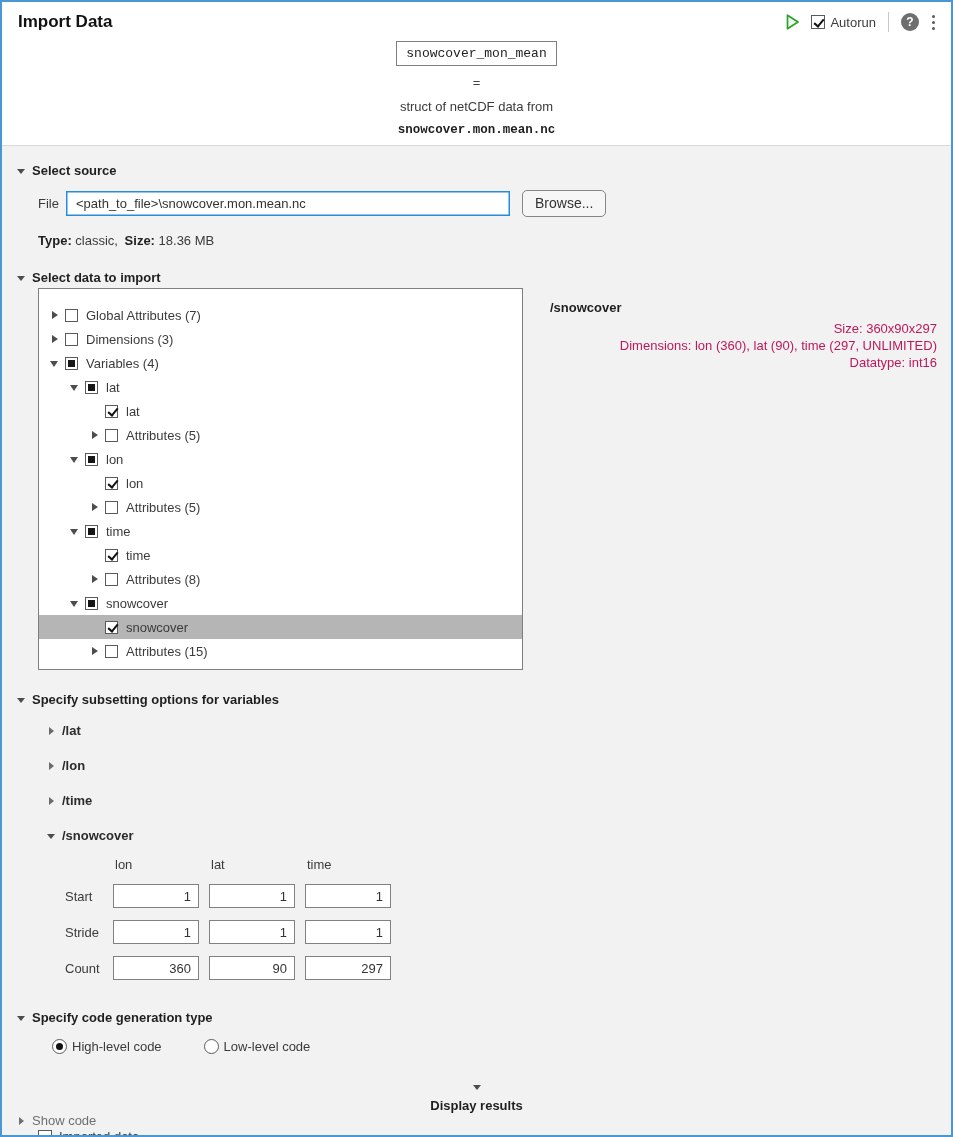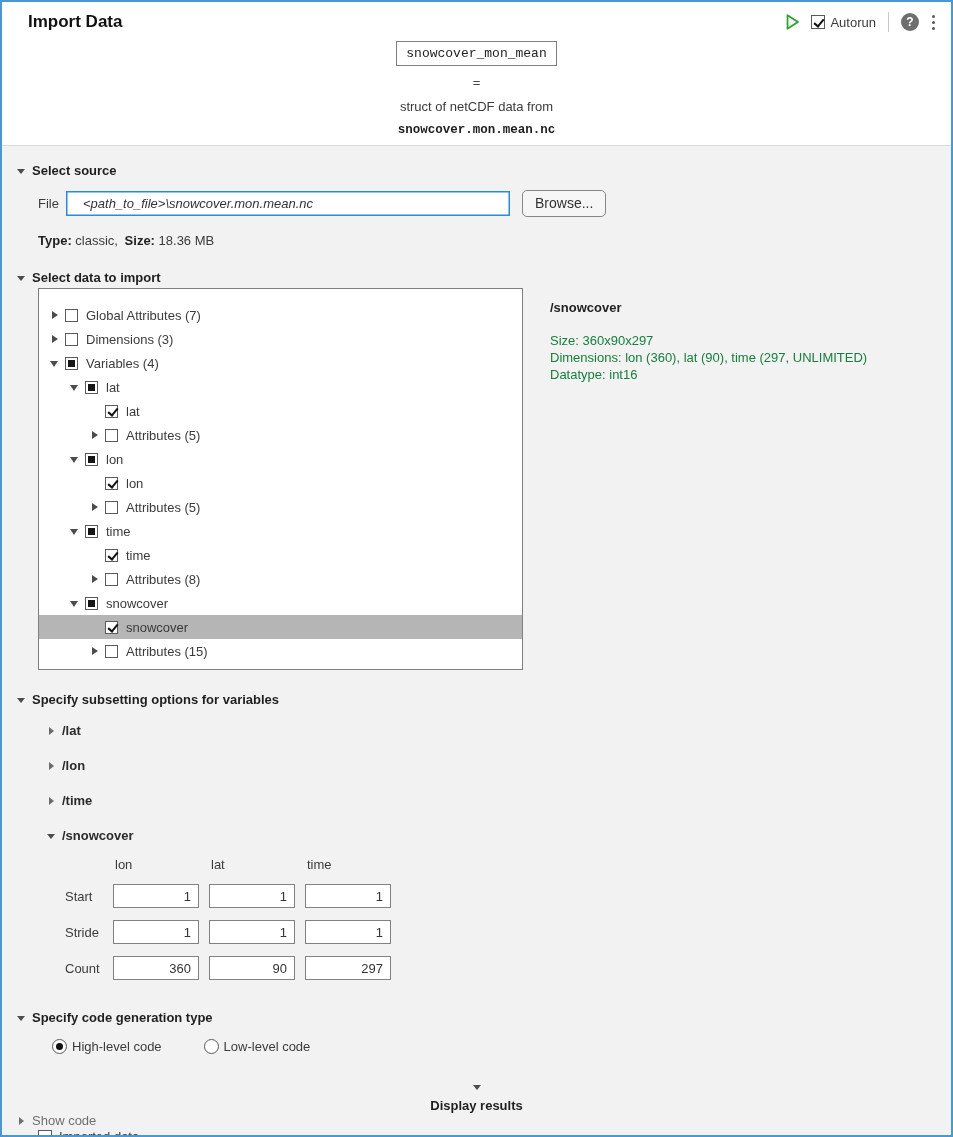--- a/index.html
+++ b/index.html
@@ -8,21 +8,21 @@
 
   .task {
     width:953px; height:1137px; position:relative; overflow:hidden;
     border:2px solid #4a97d5; background:#f2f2f2;
     color:#3b3b3b; font-size:13px;
   }
 
   
   .task-header { background:#fff; border-bottom:1px solid #d9d9d9; padding:6px 12px 8px 12px; }
   .header-top { display:flex; align-items:center; height:28px; }
-  .task-title { font-size:17px; font-weight:bold; color:#111; margin:14px; flex:1; }
+  .task-title { font-size:17px; font-weight:bold; color:#111; margin:4px; flex:1; }
   .header-controls { display:flex; align-items:center; gap:9px; }
   .vdivider { width:1px; height:20px; background:#c9c9c9; margin:0 3px; }
   .help-circle { width:18px; height:18px; border-radius:50%; background:#6e6e6e; color:#fff;
     font-weight:bold; font-size:12px; display:flex; align-items:center; justify-content:center; }
   .kebab { display:flex; flex-direction:column; gap:3px; padding:2px 4px; cursor:pointer; }
   .kebab i { width:3px; height:3px; border-radius:50%; background:#5a5a5a; }
 
   .summary-line { display:flex; align-items:center; gap:9px; margin-top:5px;flex-direction:column; }
   .mono { font-family:"Liberation Mono","DejaVu Sans Mono",monospace; }
   .var-box { border:1px solid #7f7f7f; background:#fff; padding:4px 9px; font-size:13px; color:#222; }
@@ -38,21 +38,21 @@
     border-left:4px solid transparent; border-right:4px solid transparent; border-top:5px solid #4d4d4d; }
   .tri.right::after { content:""; position:absolute; left:3px; top:1px;
     border-top:4px solid transparent; border-bottom:4px solid transparent; border-left:5px solid #6b6b6b; }
 
   .indent-1 { margin-left:22px; }
 
   
   .file-row { display:flex; align-items:center; margin-top:12px; }
   .file-label { width:28px; color:#3b3b3b; }
   .file-input { width:444px; height:25px; border:1px solid #268cdd; box-shadow:0 0 0 0.5px #268cdd inset;
-    padding:0 16px; font-size:13px; color:#333; background:#fff; outline:none;font-style:italic; }
+    padding:0 9px; font-size:13px; color:#333; background:#fff; outline:none; }
   .btn { margin-left:12px; padding:4px 12px 5px; font-size:14px; color:#333;
     background:#f6f6f6; border:1px solid #868686; border-radius:5px; cursor:pointer; }
 
   .type-line { margin-top:16px; margin-left:22px; }
   .type-line b { color:#1f1f1f; }
 
   .sect-gap { margin-top:22px; }
 
   
   .search-row { display:flex; align-items:flex-start; margin-top:12px; margin-left:22px; }
@@ -71,21 +71,21 @@
   .exp.expanded::after { content:""; position:absolute; left:1px; top:4px;
     border-left:4px solid transparent; border-right:4px solid transparent; border-top:6px solid #4d4d4d; }
   .cb { width:13px; height:13px; border:1px solid #5a5a5a; background:#fff; position:relative; flex:none; margin-right:8px; }
   .cb.partial::after { content:""; position:absolute; inset:2px; background:#161616; }
   .cb.checked::after { content:""; position:absolute; left:3.5px; top:0.5px; width:4px; height:8px;
     border:solid #111; border-width:0 2px 2px 0; transform:rotate(40deg); }
   .tree-label { color:#3b3b3b; }
 
   .detail-panel { margin-left:27px; padding-top:12px; width:395px; }
   .detail-title { font-weight:bold; color:#1f1f1f; }
-  .detail-lines { margin-top:17px; line-height:17px; color:#15803d; }
+  .detail-lines { margin-top:5px; line-height:17px; color:#be185d;text-align:right; }
 
   
   .subset-vars { margin-left:30px; margin-top:6px; }
   .subset-var-row { height:35px; display:flex; align-items:center; gap:6px; font-weight:bold; color:#2b2b2b; cursor:pointer; }
 
   .grid { margin-left:49px; margin-top:4px; }
   .grid-header { display:flex; margin-left:48px; color:#3b3b3b; }
   .grid-header span { width:86px; margin-right:10px; padding-left:2px; }
   .grid-row { display:flex; align-items:center; margin-top:12px; }
   .grid-row-label { width:48px; color:#3b3b3b; }

